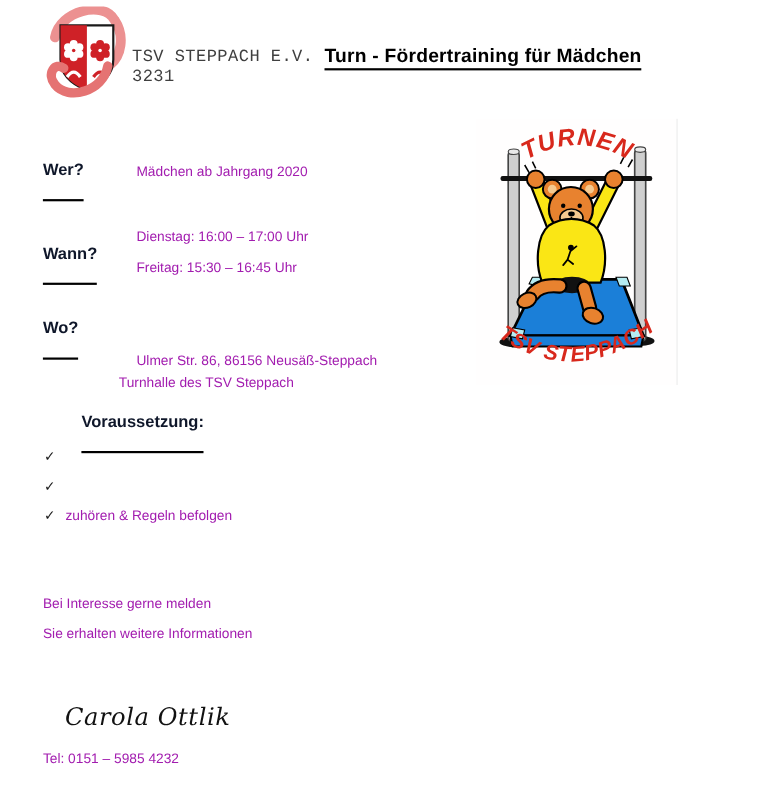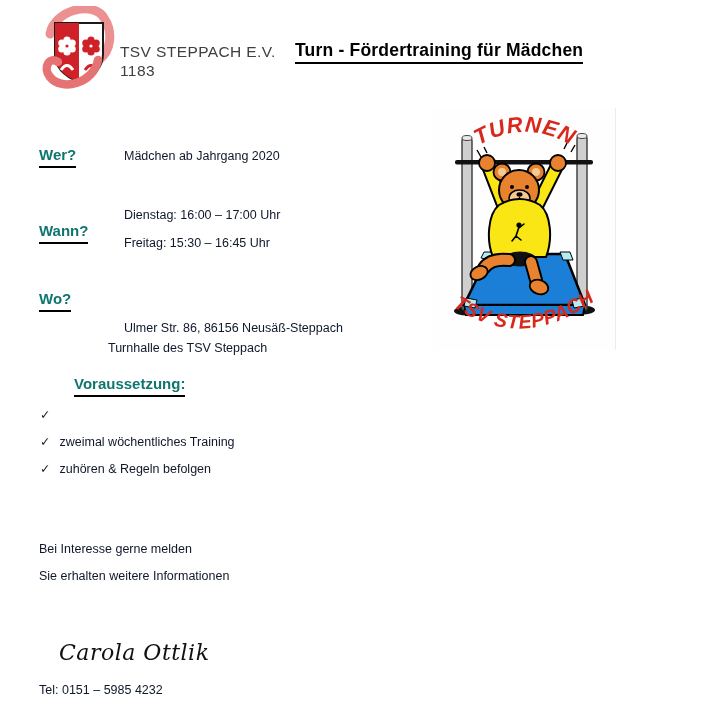--- a/index.html
+++ b/index.html
@@ -1,28 +1,28 @@
 <!DOCTYPE html>
 <html><head>
 <meta charset="utf-8">
 <style>
   html, body { margin:0; padding:0; background:#ffffff; }
   body { width:712px; height:717px; font-family:"Liberation Sans", sans-serif; color:#1a1a1a; }
   .page { position:relative; width:712px; height:717px; background:#fff; overflow:hidden; }
   .abs { position:absolute; }
 
-  .org-text { font-size:15.5px; line-height:19px; color:#3f3f3f; letter-spacing:0.4px; }
+  .org-text { font-size:15.5px; line-height:19px; color:#3f3f3f; letter-spacing:0.4px;font-family:Liberation Mono, monospace; }
 
   .page-title { font-size:17.5px; font-weight:700; color:#000000;
                 border-bottom:2px solid #000; padding-bottom:2px; letter-spacing:0.2px; }
 
-  .section-label { font-size:15px; font-weight:700; color:#0f766e;
-                   border-bottom:2px solid #000; padding-bottom:3px; display:inline-block; }
+  .section-label { font-size:15px; font-weight:700; color:#0f172a;
+                   border-bottom:2px solid #000; padding-bottom:18px; display:inline-block; }
 
-  .body-text { font-size:12.5px; color:#0f172a; }
+  .body-text { font-size:12.5px; color:#a21caf; }
 
   .bullet { display:flex; align-items:baseline; }
   .check { font-size:12.5px; margin-right:9px; color:#1a1a1a; }
 
   .signature { font-family:"DejaVu Serif", serif; font-style:italic; font-size:22px;
                color:#111; letter-spacing:0.5px;margin-left:20px; }
 
   .illustration-box { width:182px; height:242px; border-right:1px solid #ececec; background:#fffefe; }
 </style>
 </head>
@@ -56,21 +56,21 @@
       </g>
       <circle cx="51" cy="40" r="1.6" fill="#ffffff"></circle>
       <path d="M 21,64 q 6,-9 12,0" fill="none" stroke="#ffffff" stroke-width="3"></path>
       <path d="M 45,64 q 6,-9 12,0" fill="none" stroke="#CF2127" stroke-width="3"></path>
       <path d="M 58,54 C 54,77 22,86 10,71 C 2,61 10,50 18,56" fill="none" stroke="#E57373" stroke-width="8.5" stroke-linecap="round"></path>
     </svg>
   </div>
 
   <div class="abs org-text" style="left:120px; top:42px;">
     <div>TSV STEPPACH E.V.</div>
-    <div>1183</div>
+    <div>3231</div>
   </div>
 
   <div class="abs" style="left:295px; top:40px;">
     <span class="page-title">Turn - Fördertraining für Mädchen</span>
   </div>
 
   <div class="abs" style="left:39px; top:146px;">
     <span class="section-label">Wer?</span>
   </div>
   <div class="abs body-text" style="left:124px; top:149px;">Mädchen ab Jahrgang 2020</div>
@@ -89,21 +89,20 @@
 
   <div class="abs" style="left:39px; top:375px;margin-left:35px;">
     <span class="section-label">Voraussetzung:</span>
   </div>
 
   <div class="abs bullet" style="left:40px; top:407px;">
     <span class="check">✓</span>
   </div>
   <div class="abs bullet" style="left:40px; top:434px;">
     <span class="check">✓</span>
-    <span class="body-text">zweimal wöchentliches Training</span>
   </div>
   <div class="abs bullet" style="left:40px; top:461px;">
     <span class="check">✓</span>
     <span class="body-text">zuhören &amp; Regeln befolgen</span>
   </div>
 
   <div class="abs body-text" style="left:39px; top:542px;">Bei Interesse gerne melden</div>
   <div class="abs body-text" style="left:39px; top:569px;">Sie erhalten weitere Informationen</div>
 
   <div class="abs signature" style="left:39px; top:640px;">Carola Ottlik</div>

